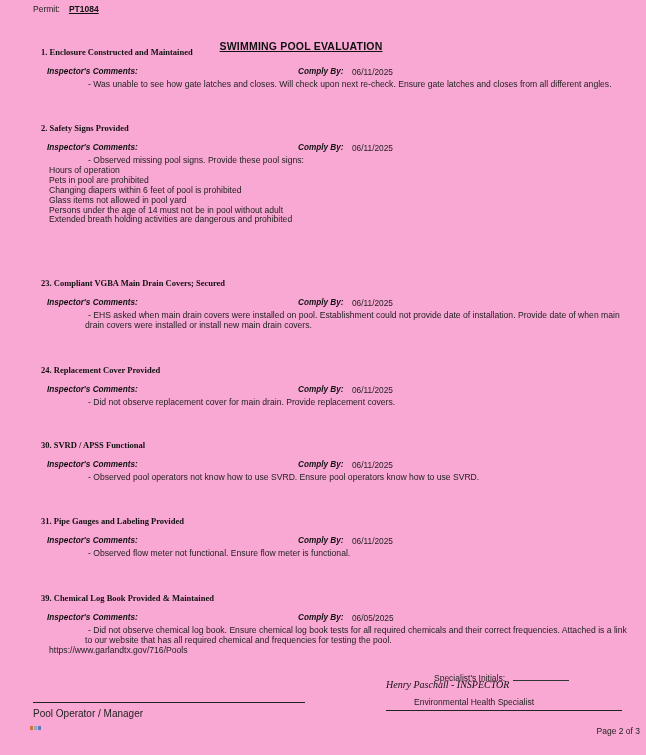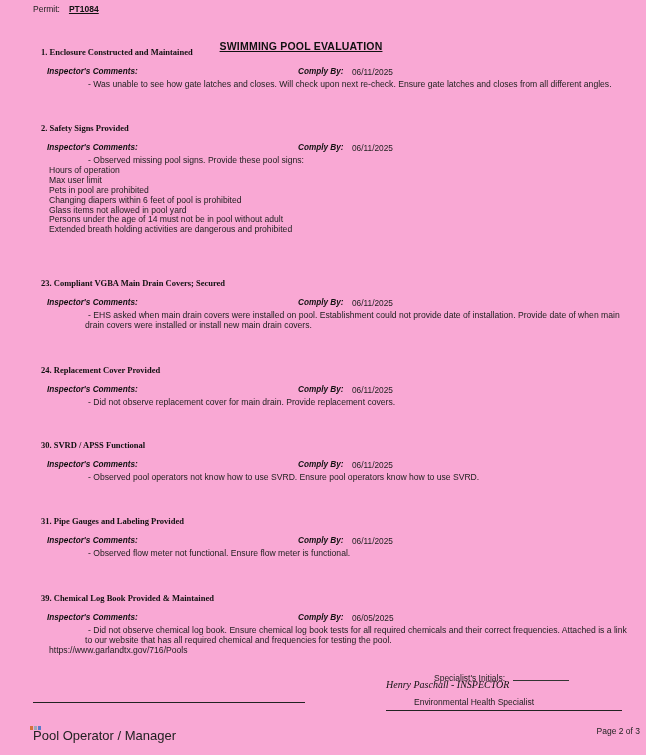--- a/index.html
+++ b/index.html
@@ -39,21 +39,21 @@
   .sig-inspector {
     position: absolute; left: 386px; top: 679px; width: 236px;
     border-bottom: 1.5px solid #222; padding-bottom: 20px;
     font-family: "Liberation Serif", serif; font-style: italic;
     font-size: 10px; color: #111; white-space: nowrap;
   }
   .sig-title { position: absolute; left: 386px; top: 697px; font-size: 8.5px; color: #222; white-space: nowrap; padding-left: 28px; }
   .initials-row { position: absolute; left: 386px; top: 672px; font-size: 8.5px; color: #222; white-space: nowrap; margin-left: 48px; }
   .initials-line { display: inline-block; width: 56px; border-bottom: 1px solid #333; height: 8px; margin-left: 8px; vertical-align: baseline; }
   .operator-line { position: absolute; left: 33px; top: 702px; width: 272px; border-top: 1.8px solid #222; }
-  .operator-label { position: absolute; left: 33px; top: 708px; font-size: 13px; color: #222; white-space: nowrap; margin-top: 20px; }
+  .operator-label { position: absolute; left: 33px; top: 708px; font-size: 10px; color: #222; white-space: nowrap; }
   .tiny-mark { position: absolute; left: 30px; top: 726px; display: flex; gap: 1px; }
   .tiny-mark i { display: block; width: 3px; height: 4px; }
   .page-indicator { position: absolute; right: 6px; top: 726px; font-size: 8.5px; color: #222; white-space: nowrap; }
 </style>
 </head>
 <body>
 
 <div class="page">
 
   <div class="permit-row">
@@ -77,21 +77,20 @@
     <div class="section" style="top: 115px;">
       <h2 class="sec-heading">2. Safety Signs Provided</h2>
       <div class="insp-row">
         <span class="lbl-ic">Inspector's Comments:</span>
         <span class="lbl-cb">Comply By:</span>
         <span class="comply-date">06/11/2025</span>
       </div>
       <div class="comments">
           <div class="comment-line">- Observed missing pool signs. Provide these pool signs:</div>
           <div class="comment-line">Hours of operation</div>
-          <div class="comment-line">Max user limit</div>
           <div class="comment-line">Pets in pool are prohibited</div>
           <div class="comment-line">Changing diapers within 6 feet of pool is prohibited</div>
           <div class="comment-line">Glass items not allowed in pool yard</div>
           <div class="comment-line">Persons under the age of 14 must not be in pool without adult</div>
           <div class="comment-line">Extended breath holding activities are dangerous and prohibited</div>
         </div>
     </div>
 
     <div class="section" style="top: 270px;">
       <h2 class="sec-heading">23. Compliant VGBA Main Drain Covers; Secured</h2>

